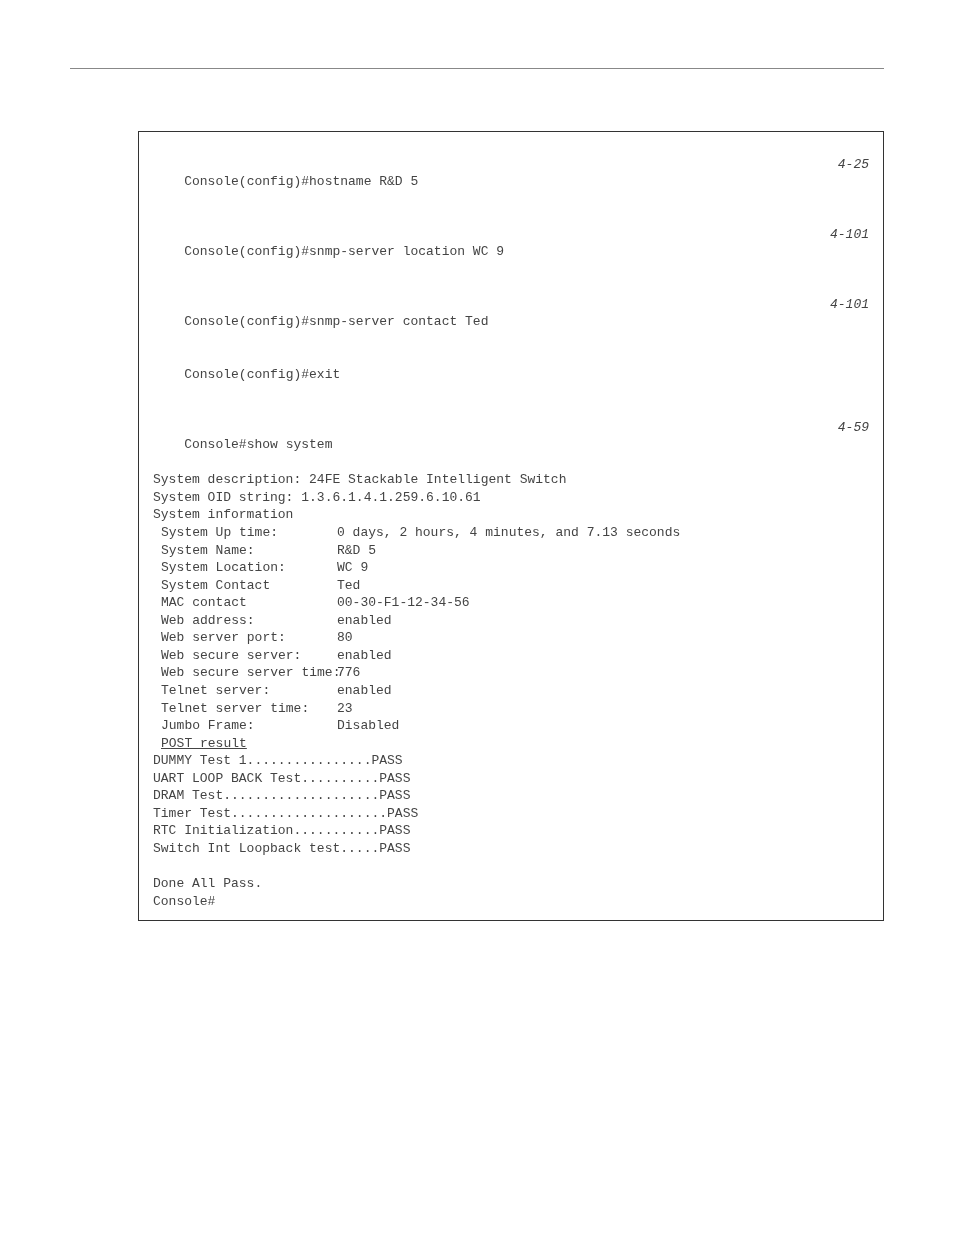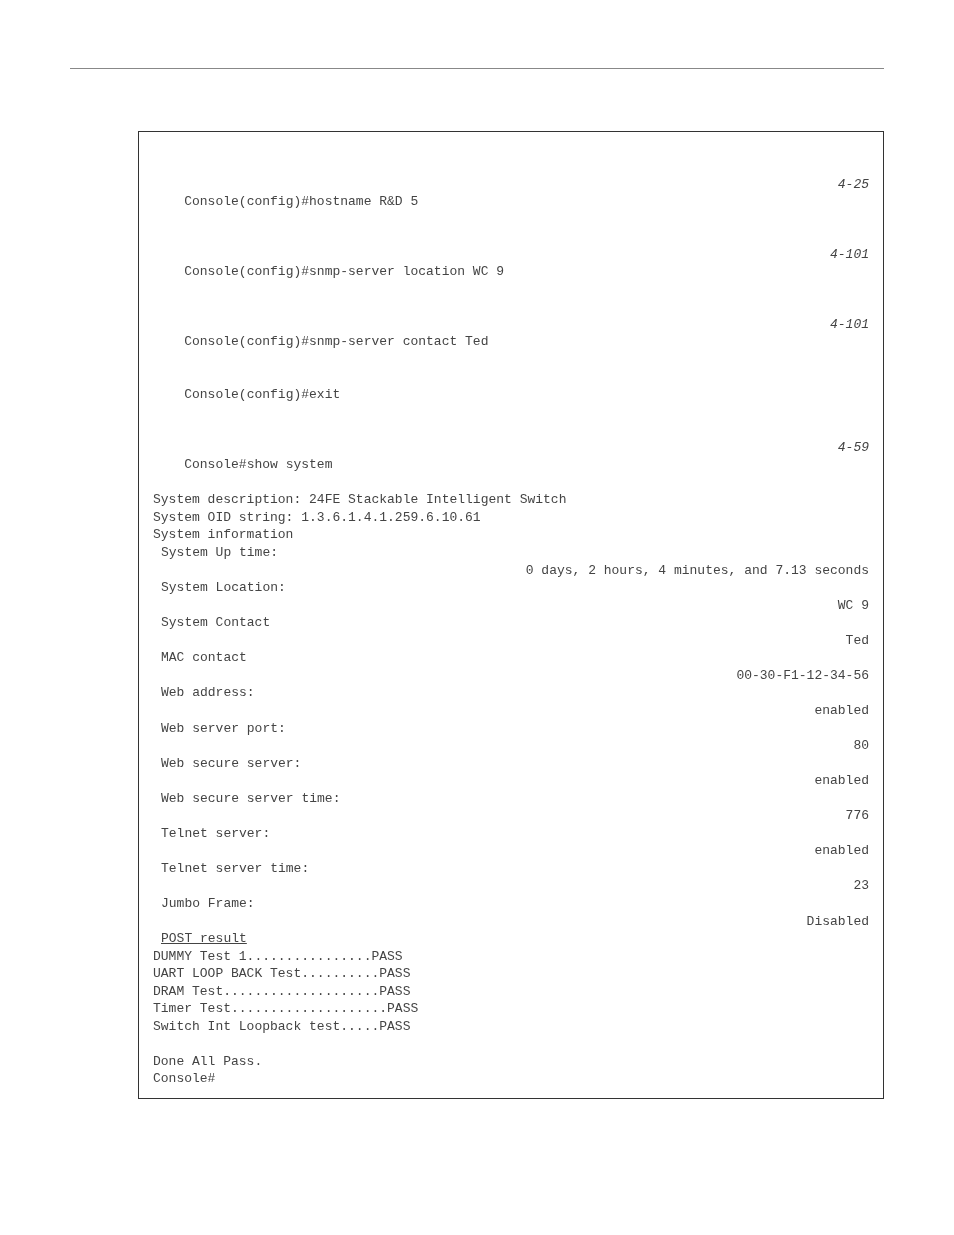--- a/index.html
+++ b/index.html
@@ -16,37 +16,36 @@
       color: #444;
       padding-top: 68px;
     }
     .header-rule {
       border-top: 1px solid #888;
       margin: 0 70px 62px 70px;
     }
     .console-box {
       border: 1px solid #333;
       margin: 0 70px 0 138px;
-      padding: 26px 14px 10px 14px;
+      padding: 6px 14px 10px 14px;
       line-height: 1.35;
     }
     .line {
       white-space: pre;
     }
     .ref {
       float: right;
       font-style: italic;
     }
     .indent {
       padding-left: 8px;
       text-decoration: underline;
     }
     .kv {
       display: flex;
-      flex-direction: column;
     }
     .kv .k {
       width: 184px;
       white-space: pre;
       padding-left: 8px;
     }
     .kv .v {
       white-space: pre;
       text-align: right;
     }
@@ -77,20 +76,24 @@
     <span>Console#show system</span>
   </div>
 
   <div class="line">System description: 24FE Stackable Intelligent Switch</div>
   <div class="line">System OID string: 1.3.6.1.4.1.259.6.10.61</div>
   <div class="line">System information</div>
 
   <div class="kv">
       <span class="k">System Up time:</span>
       <span class="v">0 days, 2 hours, 4 minutes, and 7.13 seconds</span>
+    </div>
+  <div class="kv">
+      <span class="k">System Name:</span>
+      <span class="v">R&amp;D 5</span>
     </div>
   <div class="kv">
       <span class="k">System Location:</span>
       <span class="v">WC 9</span>
     </div>
   <div class="kv">
       <span class="k">System Contact</span>
       <span class="v">Ted</span>
     </div>
   <div class="kv">
@@ -124,17 +127,18 @@
   <div class="kv">
       <span class="k">Jumbo Frame:</span>
       <span class="v">Disabled</span>
     </div>
 
   <div class="line indent">POST result</div>
   <div class="line">DUMMY Test 1................PASS</div>
   <div class="line">UART LOOP BACK Test..........PASS</div>
   <div class="line">DRAM Test....................PASS</div>
   <div class="line">Timer Test....................PASS</div>
+  <div class="line">RTC Initialization...........PASS</div>
   <div class="line">Switch Int Loopback test.....PASS</div>
   <div class="line"> </div>
   <div class="line">Done All Pass.</div>
   <div class="line">Console#</div>
 </div>
 
 </body></html>

